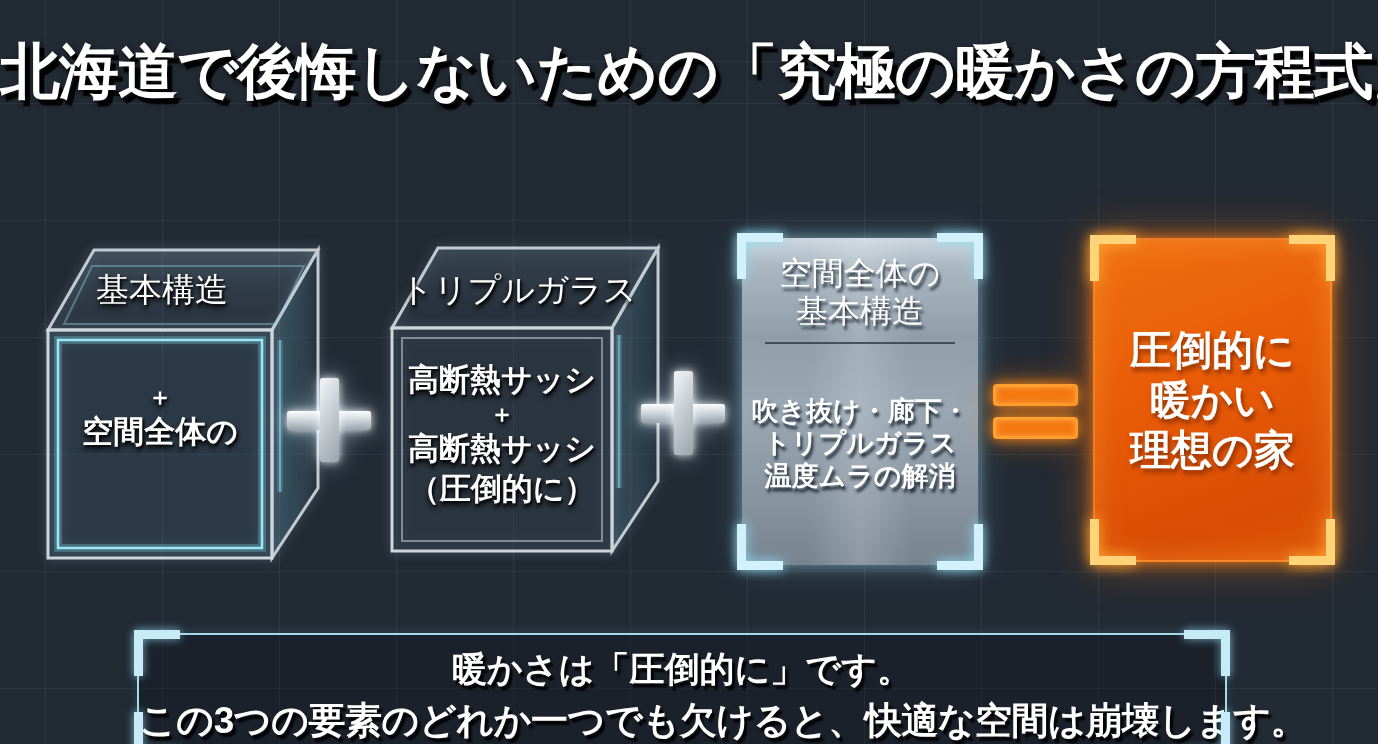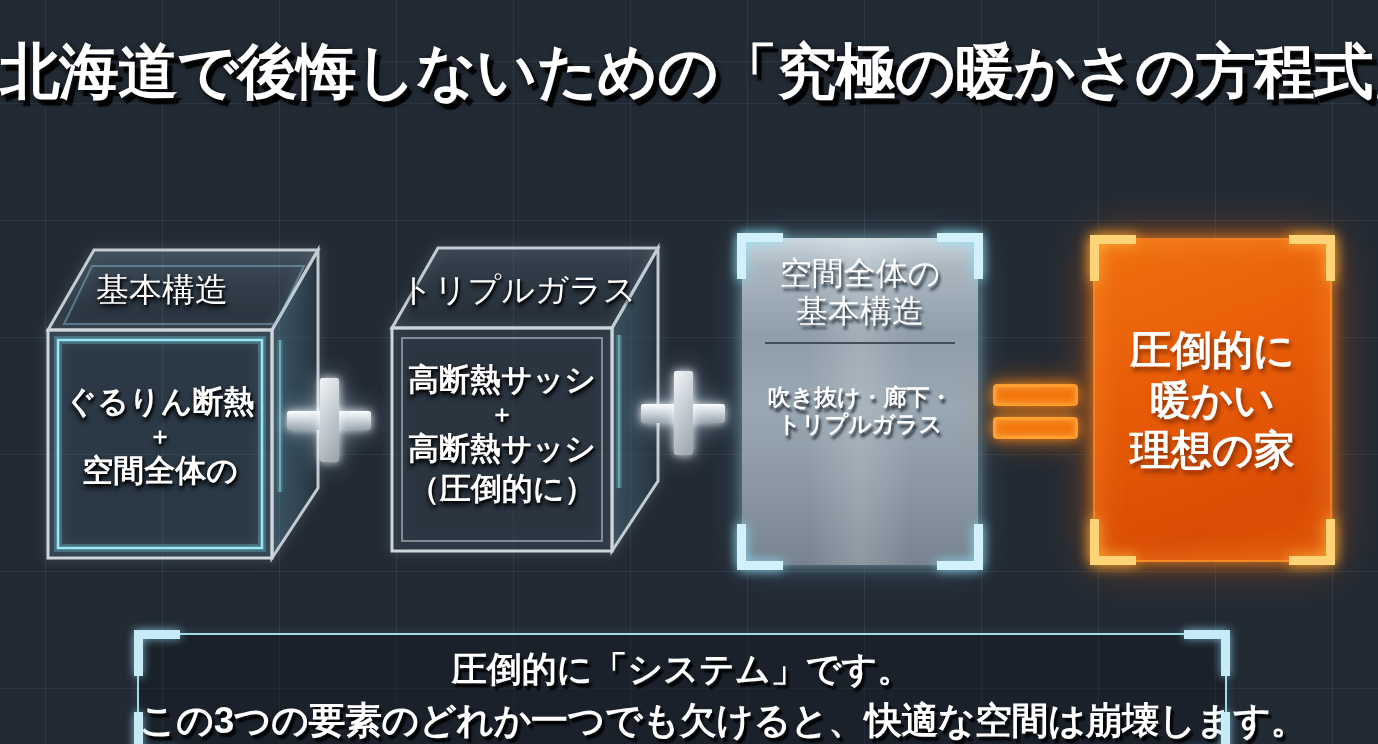--- a/index.html
+++ b/index.html
@@ -58,21 +58,21 @@
     background-image:
       linear-gradient(90deg, rgba(255,255,255,0) 28%, rgba(255,255,255,.17) 50%, rgba(255,255,255,0) 72%),
       linear-gradient(180deg,#ccd7df 0%,#aab7c1 9%,#909eaa 30%,#9aa8b3 52%,#8c99a5 74%,#778490 100%);
     box-shadow:0 0 15px rgba(175,228,246,.5),0 0 38px rgba(140,210,240,.25);
     text-align:center;
   }
   .panel .bk{border-color:#d2f1fb;filter:drop-shadow(0 0 6px rgba(140,222,246,.95));}
   .panel-title{margin-top:16px;font-size:32px;font-weight:400;line-height:1.2;
     text-shadow:2px 4px 3px rgba(15,25,35,.85);}
   .panel-divider{width:190px;height:2px;background:rgba(62,74,84,.95);margin:11px auto 0;}
-  .panel-body{margin-top:40px;font-size:23px;font-weight:900;line-height:1.2;
+  .panel-body{margin-top:51px;font-size:27px;font-weight:900;line-height:1.2;
     text-shadow:2px 4px 3px rgba(15,25,35,.85);}
   .result{
     position:absolute;left:1093px;top:238px;width:239px;height:324px;border-radius:6px;
     background:linear-gradient(160deg,#f0700f 0%,#e85c08 42%,#d94d05 82%,#e05708 100%);
     border:2px solid rgba(255,160,60,.55);box-sizing:border-box;
     box-shadow:0 0 16px rgba(255,130,20,.85),0 0 48px rgba(255,110,10,.45),inset 0 0 30px rgba(255,180,80,.35);
     display:flex;align-items:center;justify-content:center;text-align:center;
   }
   .result .bk{border-color:#ffd478;filter:drop-shadow(0 0 7px rgba(255,175,55,.95));}
   .result-text{font-size:41px;font-weight:900;line-height:1.22;
@@ -110,21 +110,20 @@
     <polygon points="8,90 232,90 278,10 54,10" fill="url(#g-top1)" stroke="#c3cbd2" stroke-width="3"></polygon>
     <rect x="8" y="90" width="224" height="228" fill="rgba(48,88,112,0.18)" stroke="#ced5db" stroke-width="3"></rect>
     <polygon points="24,84 236,84 264,26 52,26" fill="none" stroke="rgba(135,195,215,0.45)" stroke-width="2"></polygon>
     <rect x="18" y="100" width="204" height="208" fill="none" stroke="#6fd3e8" stroke-width="8" opacity="0.30"></rect>
     <rect x="18" y="100" width="204" height="208" fill="none" stroke="#9ae8f6" stroke-width="2.5"></rect>
     <line x1="240" y1="100" x2="240" y2="252" stroke="#79d7e9" stroke-width="6" opacity="0.2"></line>
     <line x1="240" y1="100" x2="240" y2="252" stroke="#8fdfef" stroke-width="2" opacity="0.55"></line>
   </svg>
   <div class="cube-label lbl1">基本構造</div>
   <div class="cube-body body1">
-    <div>ぐるりん断熱</div>
     <div class="op">＋</div>
     <div>空間全体の</div>
   </div>
 
   <div class="plus plus1">
     <span class="bar h"></span>
     <span class="bar v"></span>
   </div>
 
   <svg class="cube cube2" width="295" height="326" viewBox="0 0 295 326">
@@ -164,20 +163,21 @@
     <span class="bk bl"></span>
     <span class="bk br"></span>
     <div class="panel-title">
       <div>空間全体の</div>
       <div>基本構造</div>
     </div>
     <div class="panel-divider"></div>
     <div class="panel-body">
       <div>吹き抜け・廊下・</div>
       <div>トリプルガラス</div>
+      <div>温度ムラの解消</div>
     </div>
   </div>
 
   <div class="equals">
     <span class="ebar"></span>
     <span class="ebar"></span>
   </div>
 
   <div class="result">
     <span class="bk tl"></span>
@@ -189,17 +189,17 @@
       <div>暖かい</div>
       <div>理想の家</div>
     </div>
   </div>
 
   <div class="footer">
     <span class="bk tl"></span>
     <span class="bk tr"></span>
     <span class="bk bl"></span>
     <span class="bk br"></span>
-    <div class="f1">圧倒的に「システム」です。</div>
+    <div class="f1">暖かさは「圧倒的に」です。</div>
     <div class="f2">この3つの要素のどれか一つでも欠けると、快適な空間は崩壊します。</div>
   </div>
 
 </div>
 
 </body></html>

